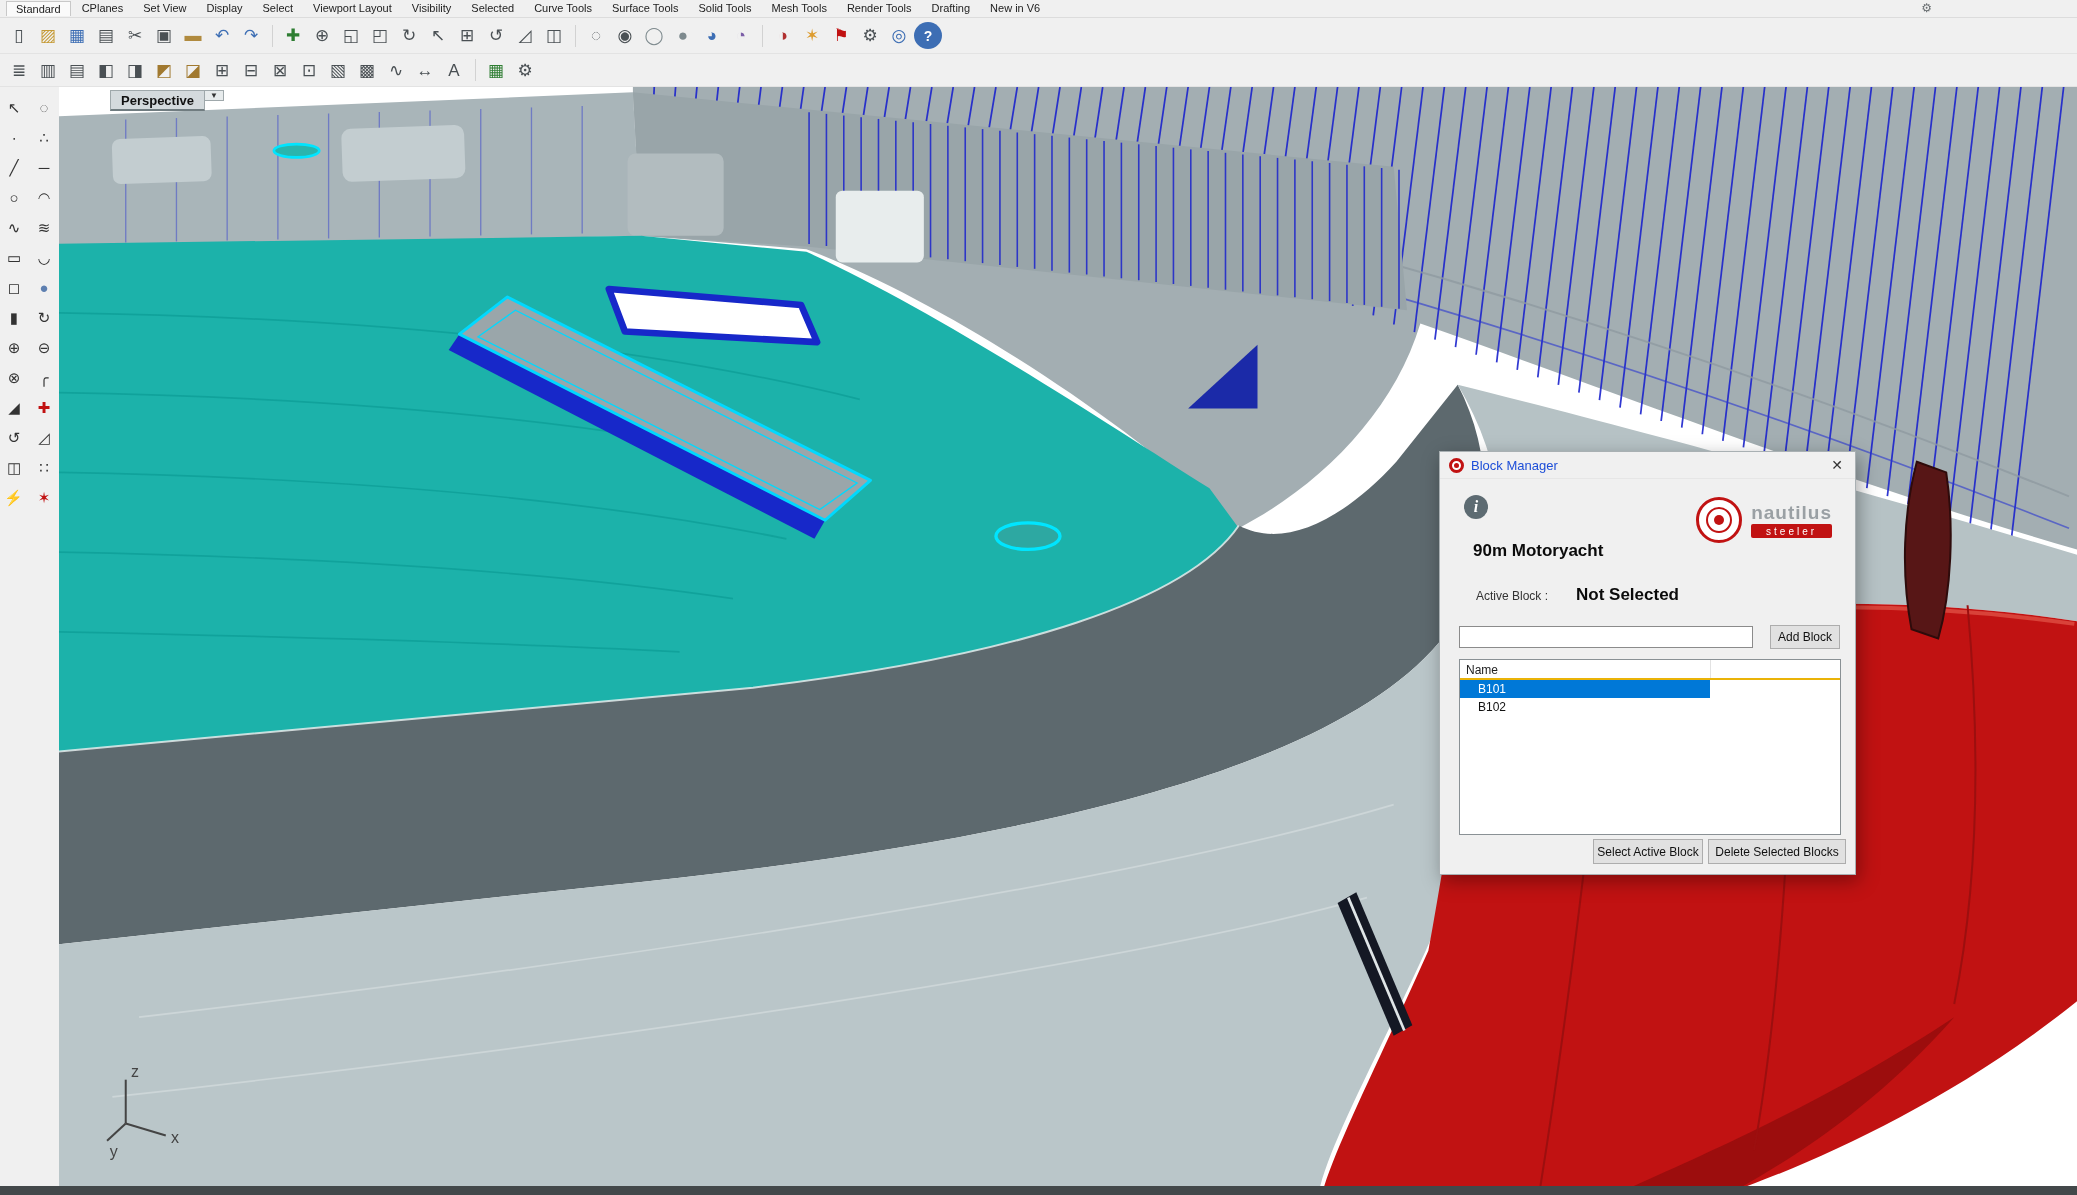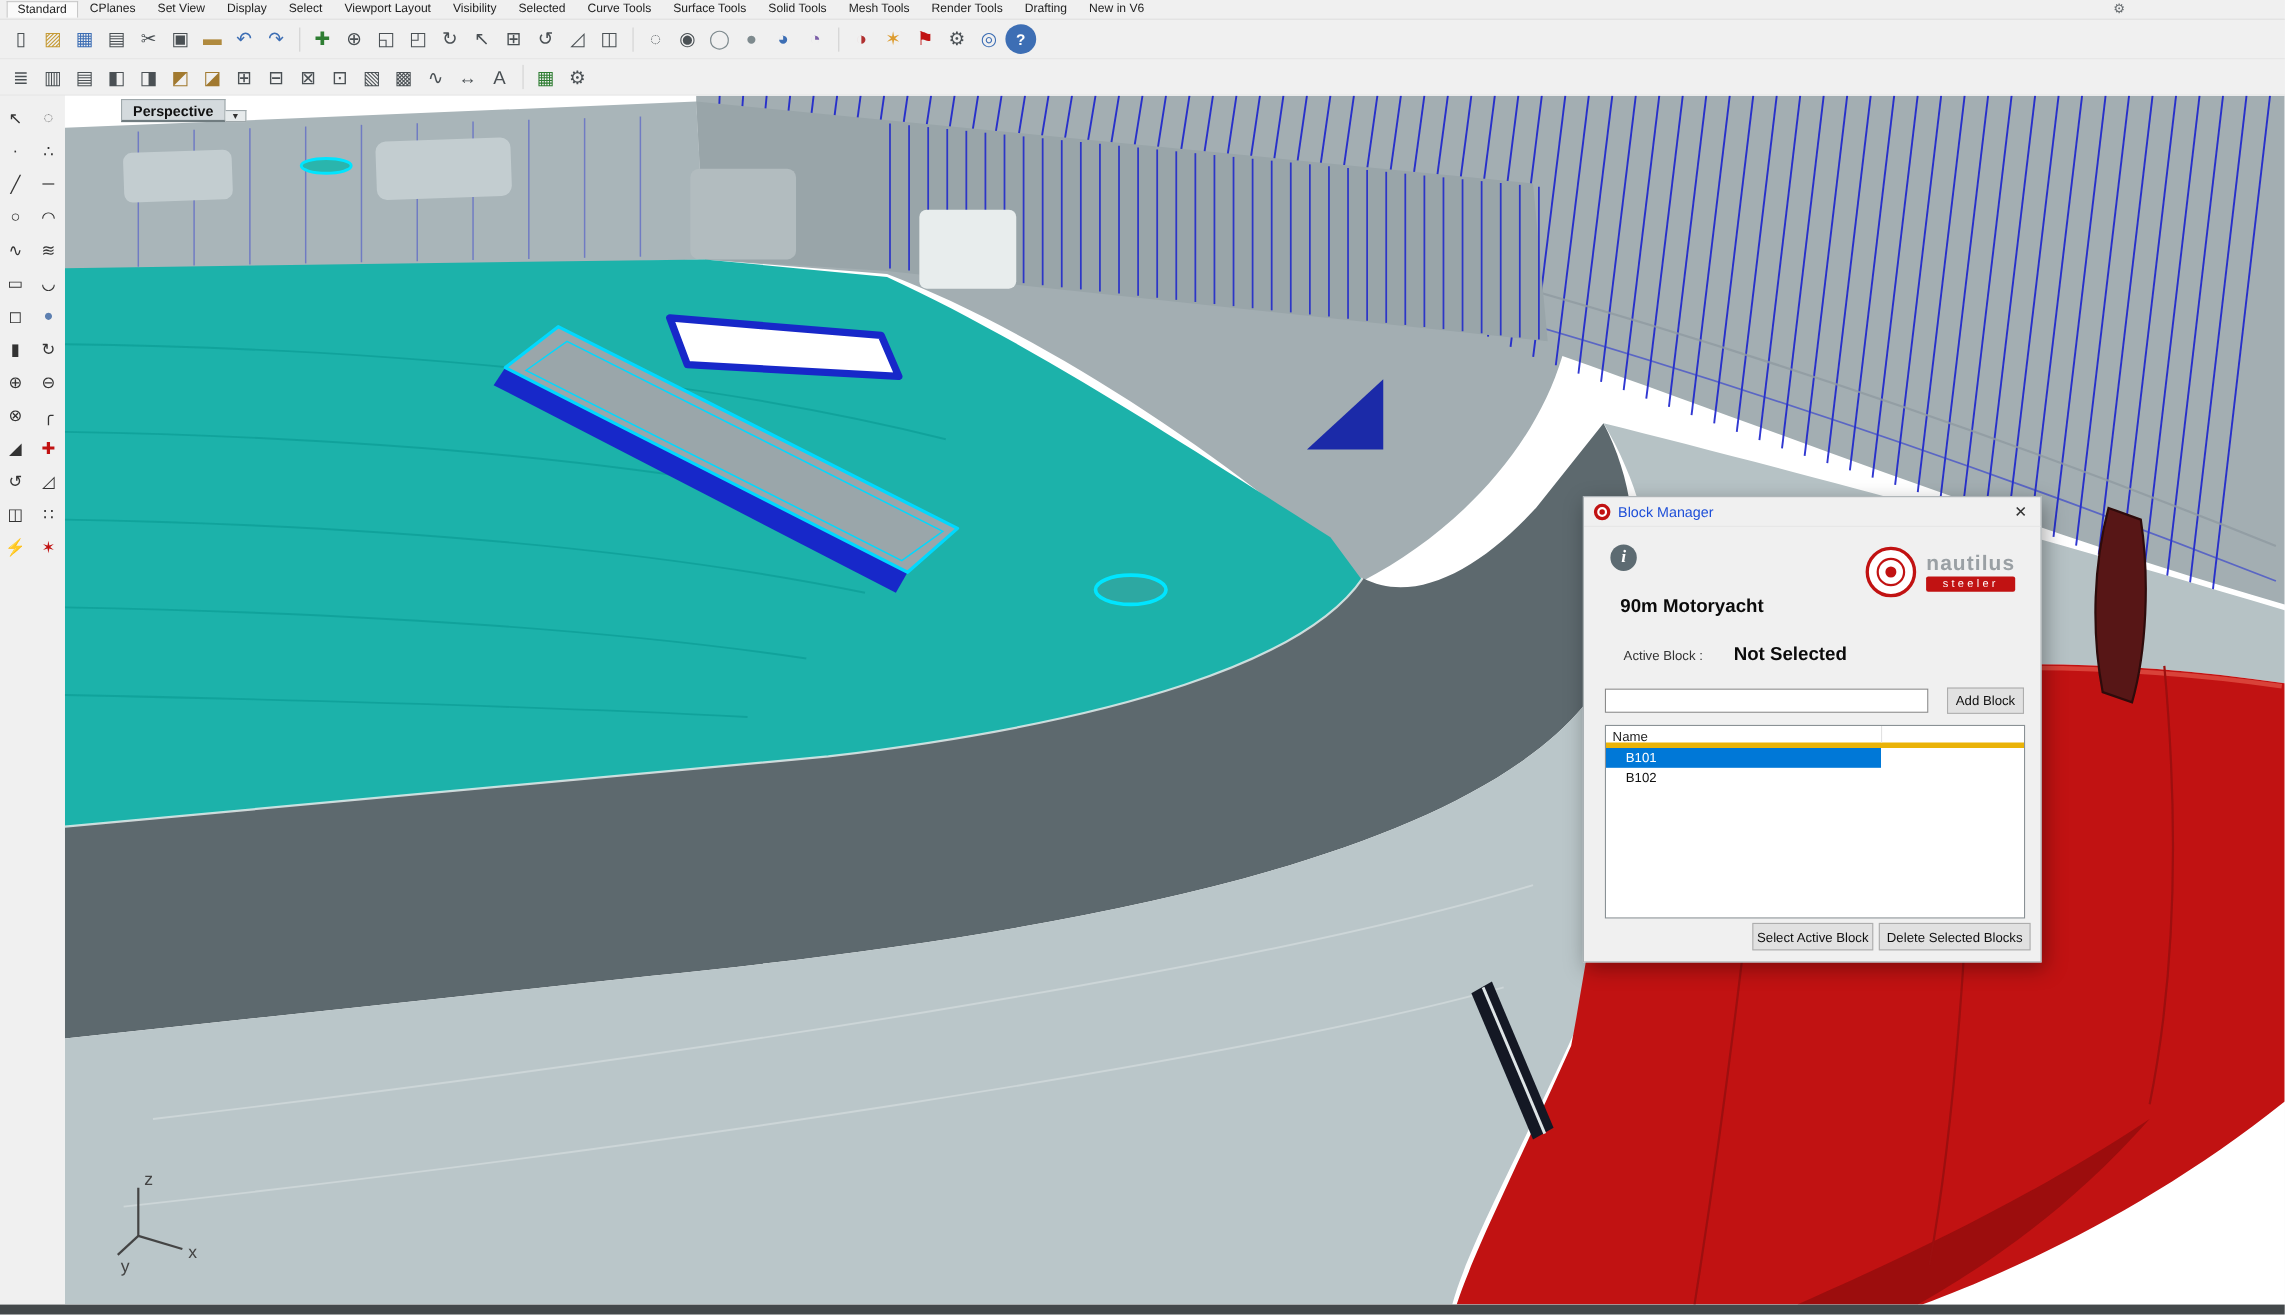--- a/index.html
+++ b/index.html
@@ -27,21 +27,21 @@
   
   .sidebar{position:absolute;left:0;top:87px;bottom:9px;width:59px;background:#f0f0f0;
            display:grid;grid-template-columns:repeat(2,26px);justify-content:center;
            align-content:start;gap:5px 4px;padding-top:8px;}
   .sbicon{width:25px;height:25px;display:flex;align-items:center;justify-content:center;
           font-size:15px;border-radius:3px;background:#f0f0f0;cursor:default;}
 
   
   .viewport{position:absolute;left:59px;top:87px;right:0;bottom:9px;background:#fff;}
   .viewport svg{width:100%;height:100%;display:block;}
-  .vp-tab{position:absolute;left:11px;top:3px;display:flex;align-items:flex-end;z-index:3;padding-left:40px;}
+  .vp-tab{position:absolute;left:11px;top:3px;display:flex;align-items:flex-start;z-index:3;padding-left:40px;}
   .vp-tab-label{background:#d4dadd;border:1px solid #9fa8ab;border-bottom:2px solid #707c80;
                 font-size:13px;font-weight:bold;color:#111;padding:2px 10px 1px 10px;}
   .vp-tab-arrow{background:#e7ebec;border:1px solid #9fa8ab;border-left:none;width:18px;
                 display:flex;align-items:center;justify-content:center;font-size:8px;color:#333;}
 
   .bottombar{position:absolute;left:0;right:0;bottom:0;height:9px;background:#43484a;}
 
   
   .dialog{position:absolute;left:1439px;top:451px;width:415px;height:422px;background:#f0f0f0;
           border:1px solid #a9b0b3;box-shadow:3px 6px 18px rgba(0,0,0,.35);z-index:10;}
@@ -72,21 +72,21 @@
   .active-value{font-size:17px;font-weight:bold;color:#0b0b0b;}
   .block-input{position:absolute;left:19px;top:174px;width:294px;height:22px;border:1px solid #8b8b8b;
            background:#fff;font-size:12px;padding:0 5px;box-sizing:border-box;outline:none;
            font-family:"Liberation Sans",sans-serif;}
   .winbtn{background:#e1e1e1;border:1px solid #adadad;font-size:12px;color:#111;
            display:flex;align-items:center;justify-content:center;box-sizing:border-box;
            cursor:default;font-family:"Liberation Sans",sans-serif;}
   .add-btn{position:absolute;left:330px;top:173px;width:70px;height:24px;}
   .listbox{position:absolute;left:19px;top:207px;width:382px;height:176px;background:#fff;
            border:1px solid #8a9195;box-sizing:border-box;overflow:hidden;}
-  .list-header{height:20px;border-bottom:5px solid #eab308;font-size:12px;color:#222;
+  .list-header{height:20px;border-bottom:2px solid #eab308;font-size:12px;color:#222;
            padding:3px 6px 0 6px;box-sizing:border-box;position:relative;}
   .list-header-sep{position:absolute;left:250px;top:0;bottom:0;width:1px;background:#e2e2e2;}
   .lrow{height:18px;line-height:18px;font-size:12px;color:#111;padding:0 18px;box-sizing:border-box;
            cursor:default;}
   .lrow.sel{background:#0078d7;color:#fff;width:250px;}
   .btn-select{position:absolute;left:153px;top:387px;width:110px;height:25px;}
   .btn-delete{position:absolute;left:268px;top:387px;width:138px;height:25px;}
 </style>
 </head>
 <body>

